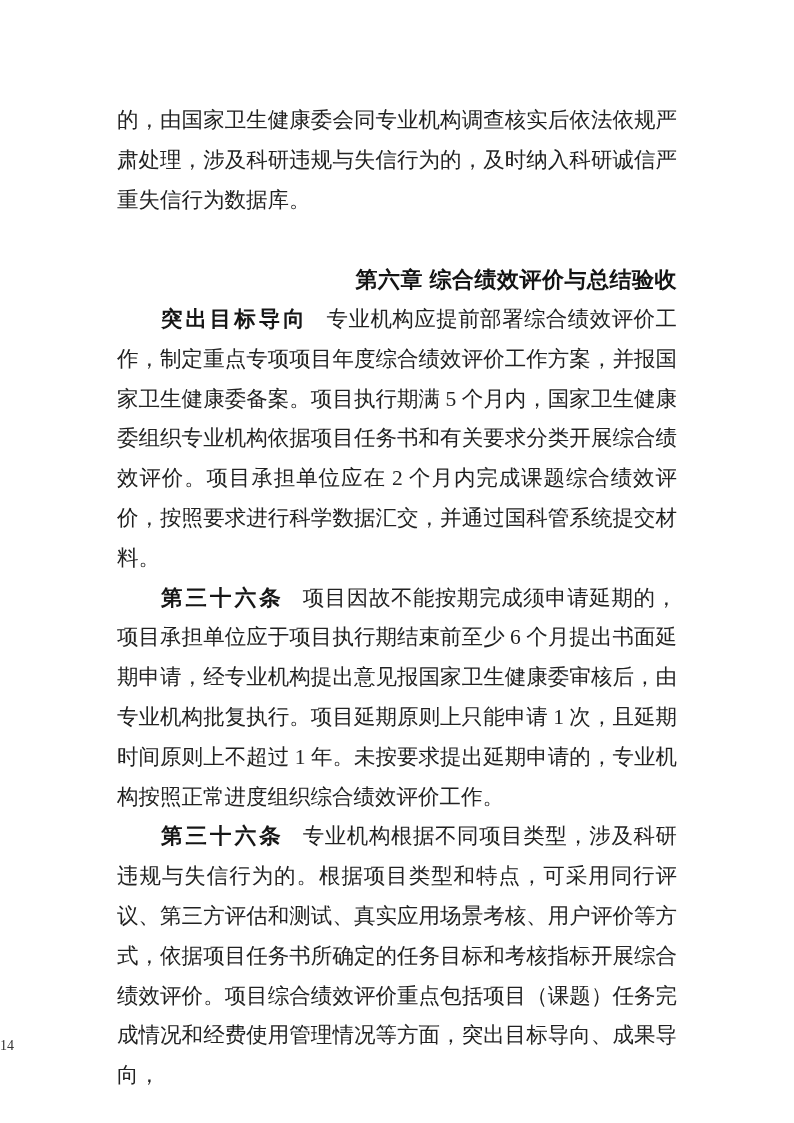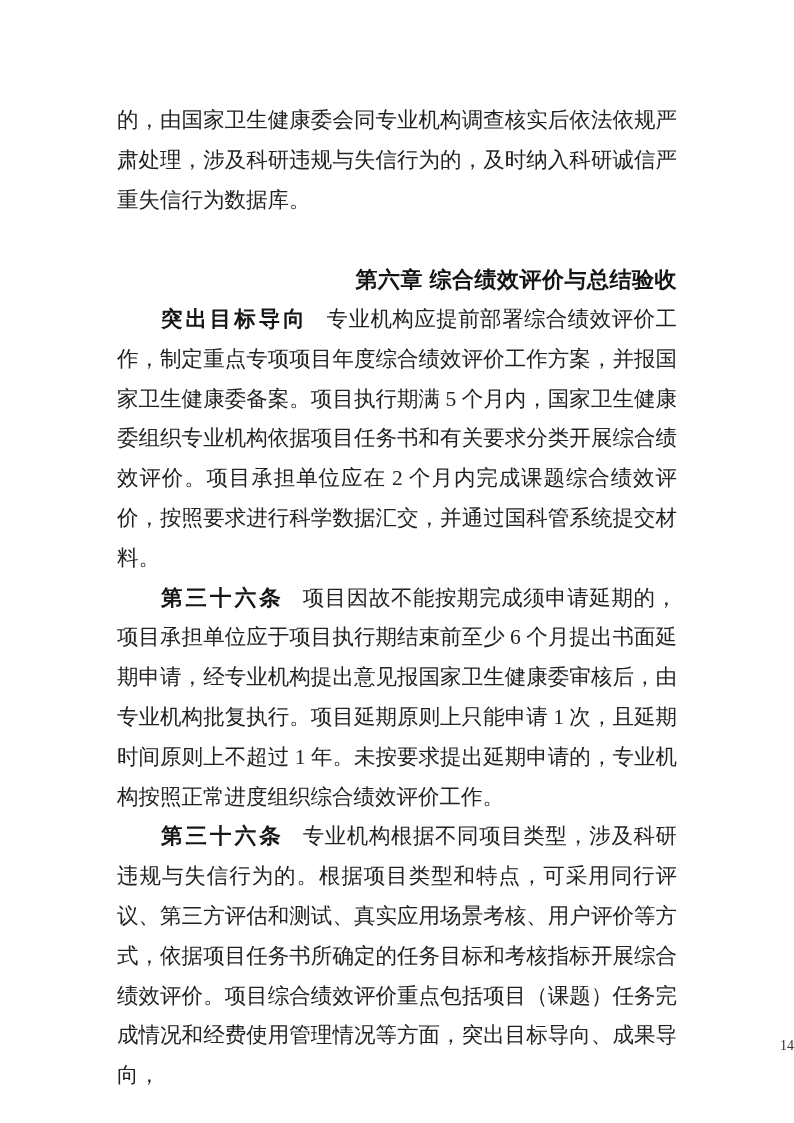--- a/index.html
+++ b/index.html
@@ -47,21 +47,21 @@
     line-height: 39.8px;
     text-align: right;
     color: #141414;
     letter-spacing: 0.5px;
   }
   .footer {
     position: absolute;
     left: 0;
     right: 0;
     bottom: 70px;
-    text-align: right;
+    text-align: left;
     font-family: "Liberation Serif", "DejaVu Serif", serif;
     font-size: 14px;
     line-height: 14px;
     color: #333333;
   }
 </style>
 </head>
 <body>
 
 <div class="page">

